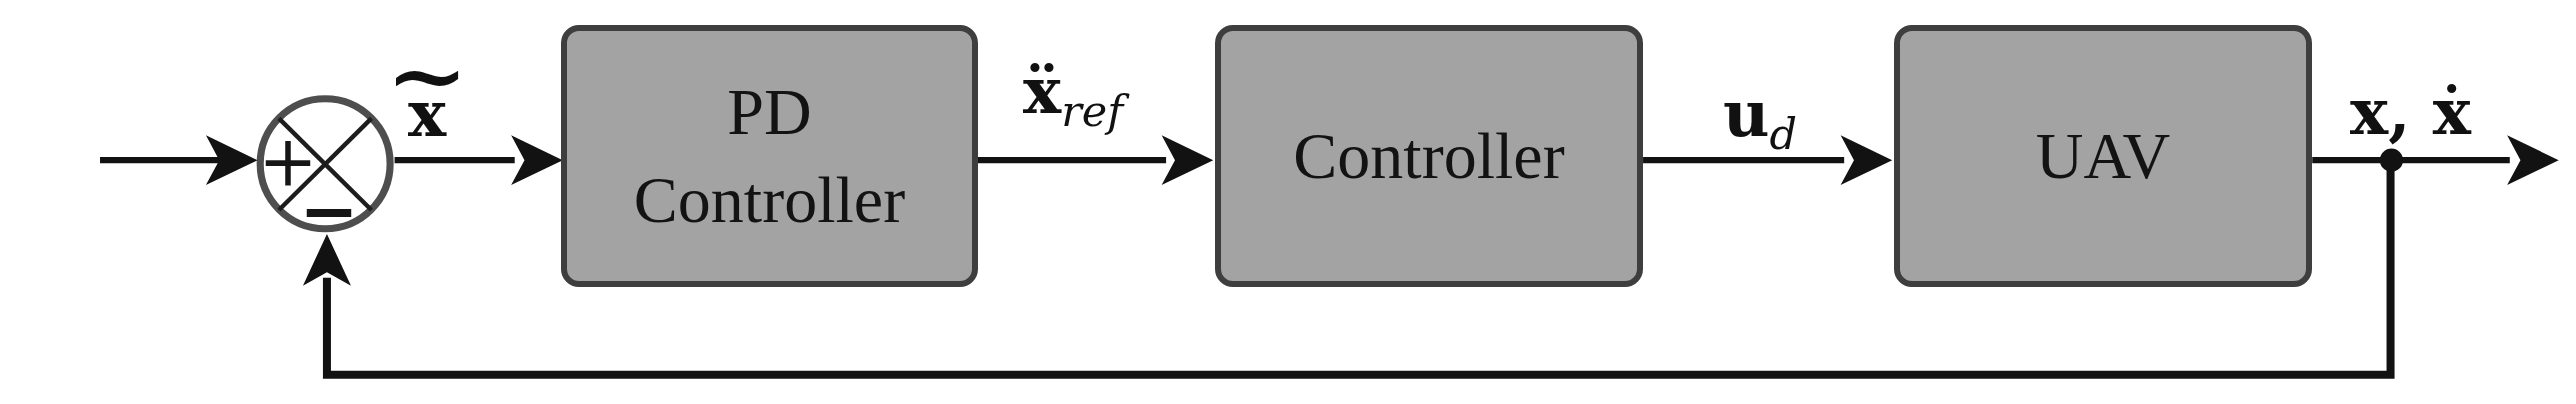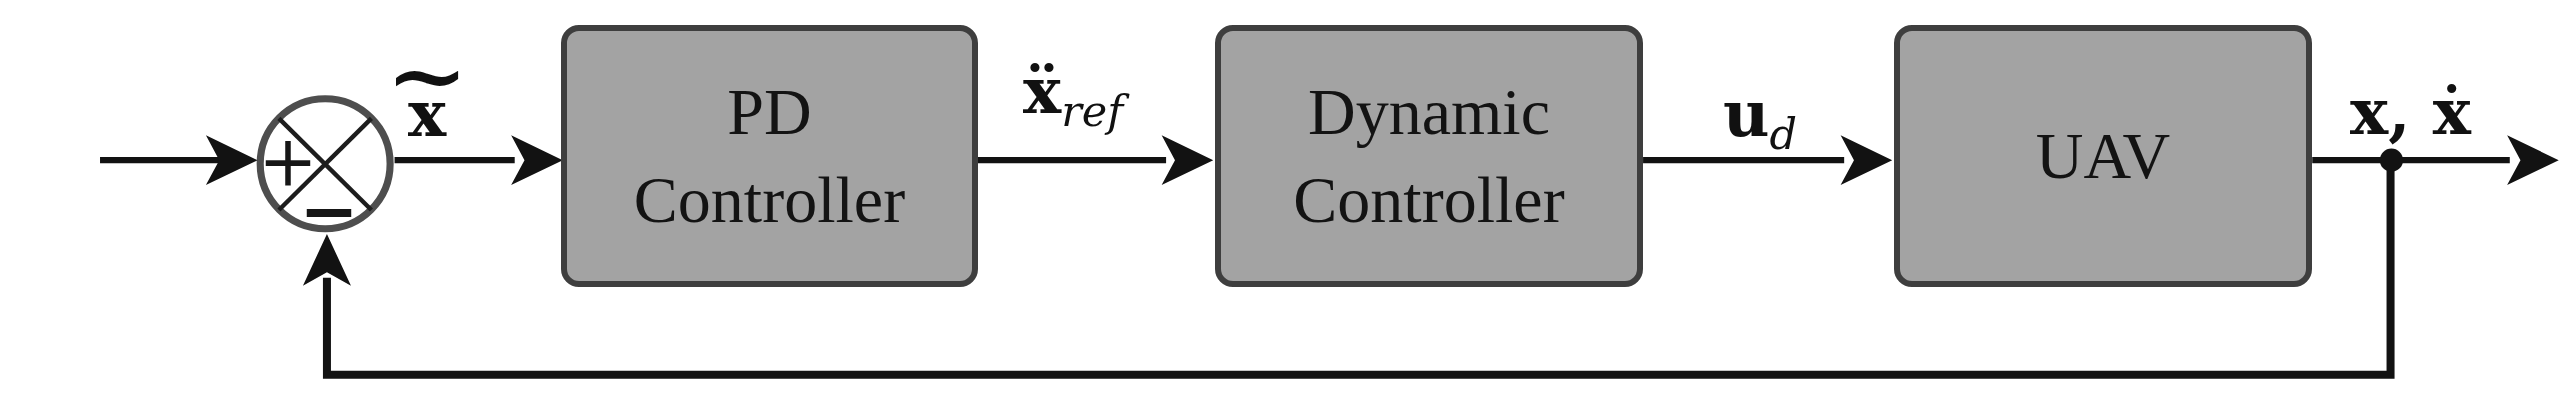--- a/index.html
+++ b/index.html
@@ -133,21 +133,20 @@
 
     <circle cx="2687" cy="180" r="13" fill="#121212"></circle>
   </svg>
 
   <div class="block block-pd">
     <span>PD</span>
     <span>Controller</span>
   </div>
 
   <div class="block block-dynamic">
-    <span>Dynamic</span>
     <span>Controller</span>
   </div>
 
   <div class="block block-uav">
     <span>UAV</span>
   </div>
 
   <span class="sumsign sign-plus">+</span>
   <span class="sumsign sign-minus">−</span>
 

